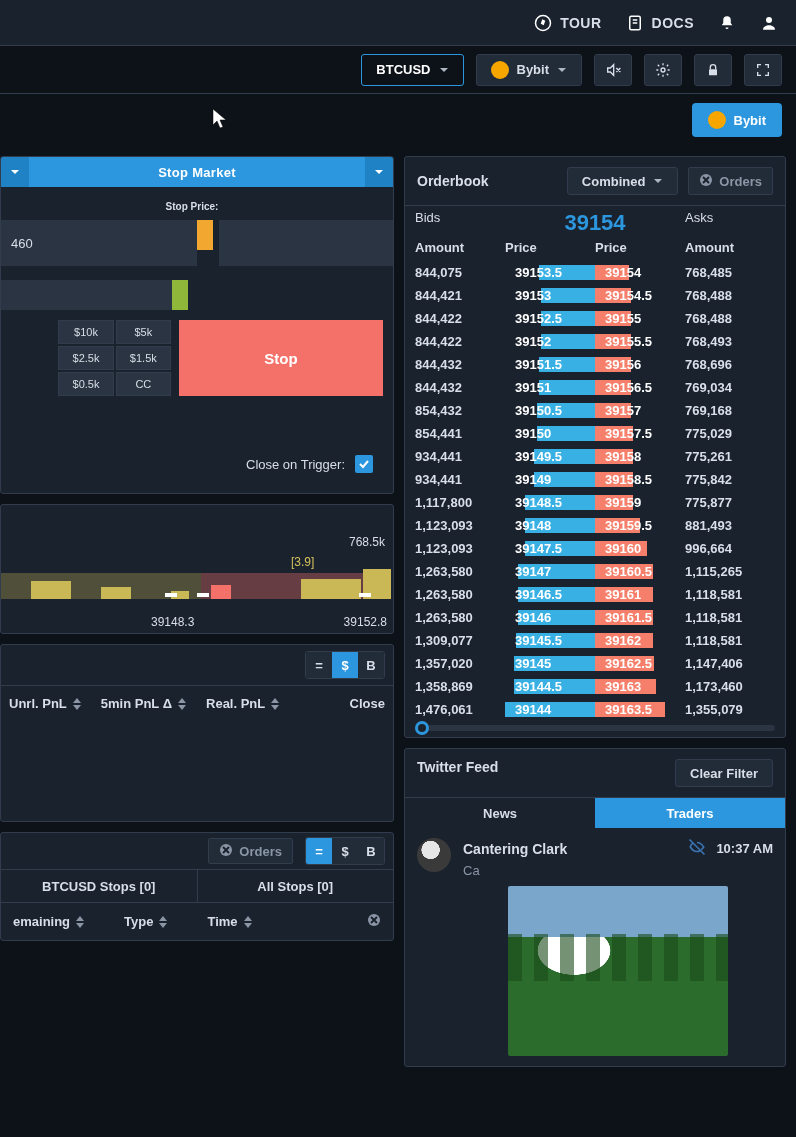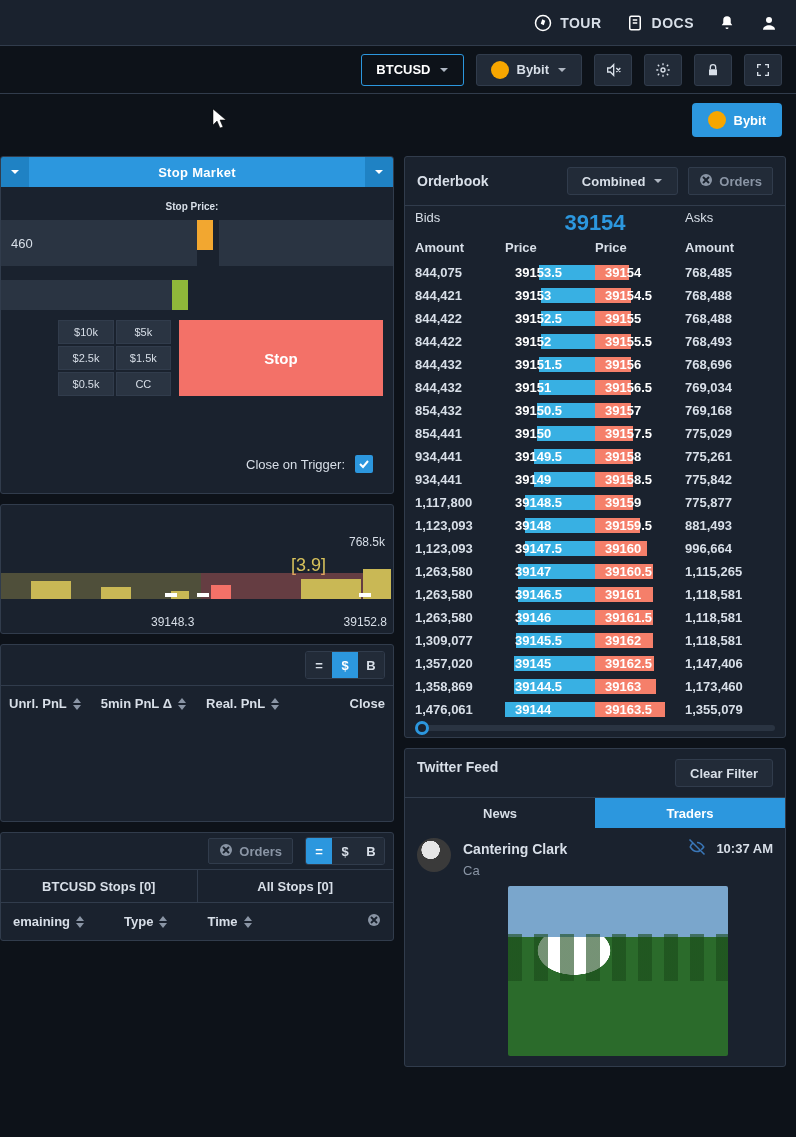--- a/index.html
+++ b/index.html
@@ -197,21 +197,21 @@
   .check {
     width:18px;height:18px;background:var(--accent-blue);
     display:flex;align-items:center;justify-content:center;
     border-radius:2px;fill:#fff;
   }
 
   
   .depth-panel { height:130px; position:relative; padding:4px 6px; }
   .depth-svg { position:absolute; left:0; right:0; top:18px; height:76px; }
   .depth-right-label { position:absolute; right:8px; top:30px; font-size:12px; color:var(--text); }
-  .depth-mid-label { position:absolute; left:290px; top:50px; font-size:18px; color:#d6c15b; }
+  .depth-mid-label { position:absolute; left:290px; top:50px; font-size:12px; color:#d6c15b; }
   .depth-x1,.depth-x2 { position:absolute; bottom:4px; font-size:12px; color:var(--text); }
   .depth-x1{left:150px;} .depth-x2{right:6px;}
 
   
   .mini-tools {
     display:flex; justify-content:flex-end; gap:0; padding:0;
   }
   .seg {
     display:flex; border:1px solid var(--border); border-radius:3px; overflow:hidden;
   }

